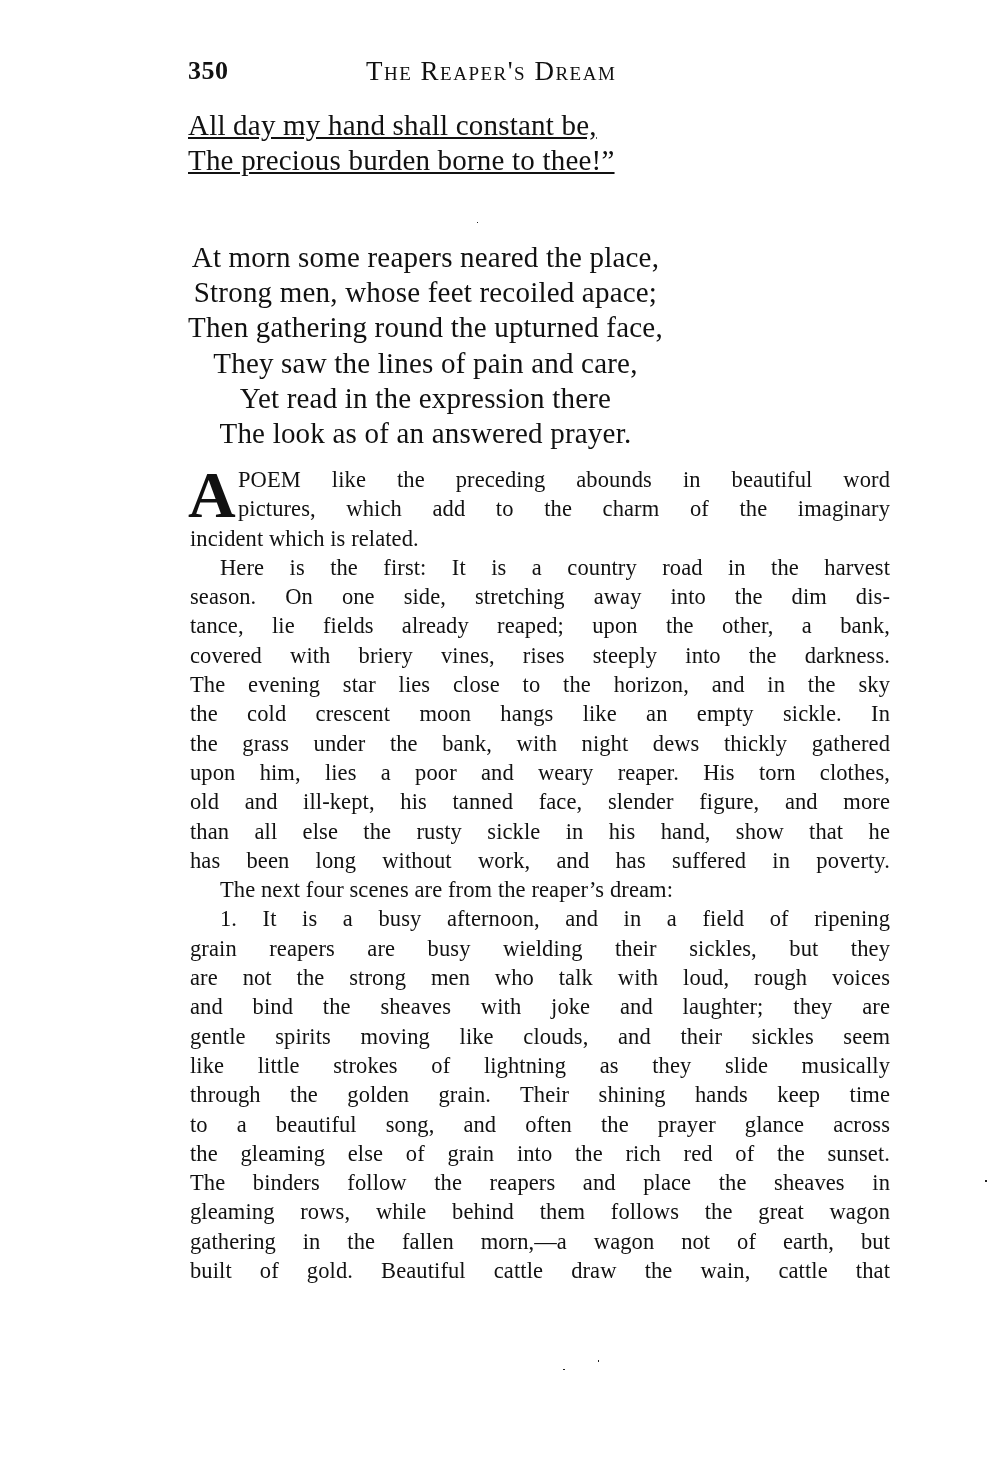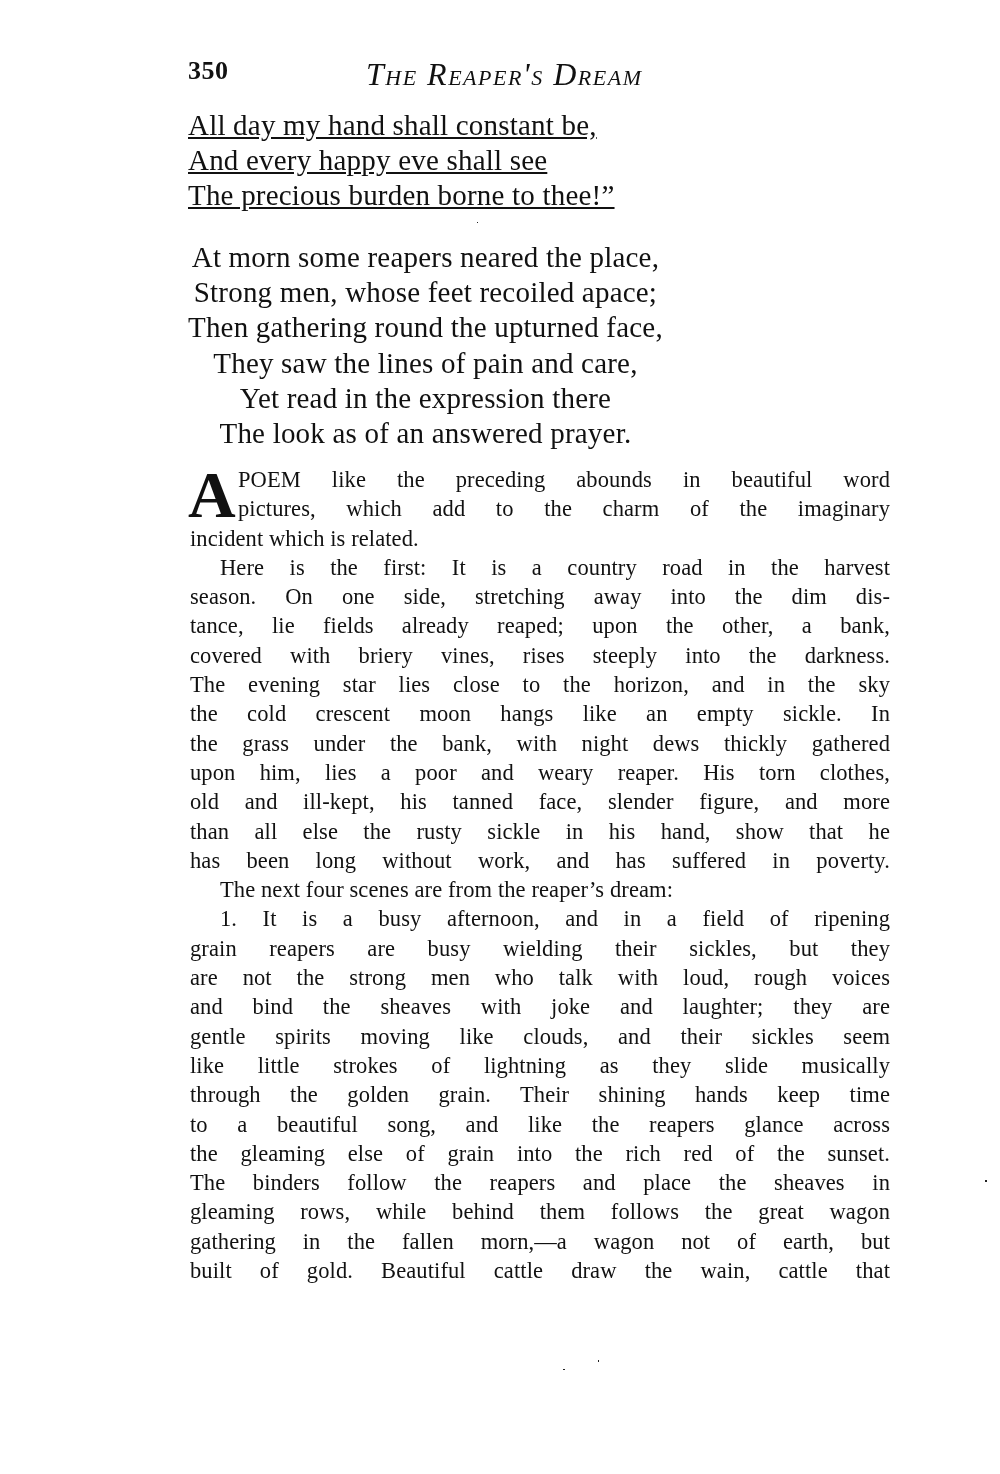--- a/index.html
+++ b/index.html
@@ -32,24 +32,23 @@
       left: 0;
       top: 0;
       font-size: 26px;
       font-weight: bold;
       letter-spacing: 0.5px;
     }
     .running-title {
       position: absolute;
       left: 178px;
       top: 0;
-      font-size: 32px;
+      font-size: 27px;
       font-variant: small-caps;
       letter-spacing: 1.5px;
-      font-style: italic;
     }
     .stanza {
       position: absolute;
       left: 160px;
       margin: 0;
       padding: 0;
       list-style: none;
     }
     .stanza li {
       font-size: 29px;
@@ -106,21 +105,20 @@
 
 <div class="page">
 
   <div class="running-head">
     <span class="page-number">350</span>
     <span class="running-title">The Reaper's Dream</span>
   </div>
 
   <ul class="stanza stanza-1">
     <li>All day my hand shall constant be,</li>
-    <li>And every happy eve shall see</li>
     <li>The precious burden borne to thee!”</li>
   </ul>
 
   <ul class="stanza stanza-2">
     <li>At morn some reapers neared the place,</li>
     <li>Strong men, whose feet recoiled apace;</li>
     <li>Then gathering round the upturned face,</li>
     <li>They saw the lines of pain and care,</li>
     <li>Yet read in the expression there</li>
     <li>The look as of an answered prayer.</li>
@@ -143,21 +141,21 @@
     <span class="prose-line">than all else the rusty sickle in his hand, show that he</span>
     <span class="prose-line">has been long without work, and has suffered in poverty.</span>
     <span class="prose-line indent last">The next four scenes are from the reaper’s dream:</span>
     <span class="prose-line indent">1.  It is a busy afternoon, and in a field of ripening</span>
     <span class="prose-line">grain reapers are busy wielding their sickles, but they</span>
     <span class="prose-line">are not the strong men who talk with loud, rough voices</span>
     <span class="prose-line">and bind the sheaves with joke and laughter; they are</span>
     <span class="prose-line">gentle spirits moving like clouds, and their sickles seem</span>
     <span class="prose-line">like little strokes of lightning as they slide musically</span>
     <span class="prose-line">through the golden grain.  Their shining hands keep time</span>
-    <span class="prose-line">to a beautiful song, and like the reapers glance across</span>
+    <span class="prose-line">to a beautiful song, and often the prayer glance across</span>
     <span class="prose-line">the gleaming else of grain into the rich red of the sunset.</span>
     <span class="prose-line">The binders follow the reapers and place the sheaves in</span>
     <span class="prose-line">gleaming rows, while behind them follows the great wagon</span>
     <span class="prose-line">gathering in the fallen morn,—a wagon not of earth, but</span>
     <span class="prose-line">built of gold.  Beautiful cattle draw the wain, cattle that</span>
   </div>
 
   <div class="speck" style="left:449px;top:210px;width:1px;height:1px;"></div>
   <div class="speck" style="left:957px;top:1168px;width:2px;height:2px;"></div>
   <div class="speck" style="left:535px;top:1357px;width:2px;height:1px;"></div>

